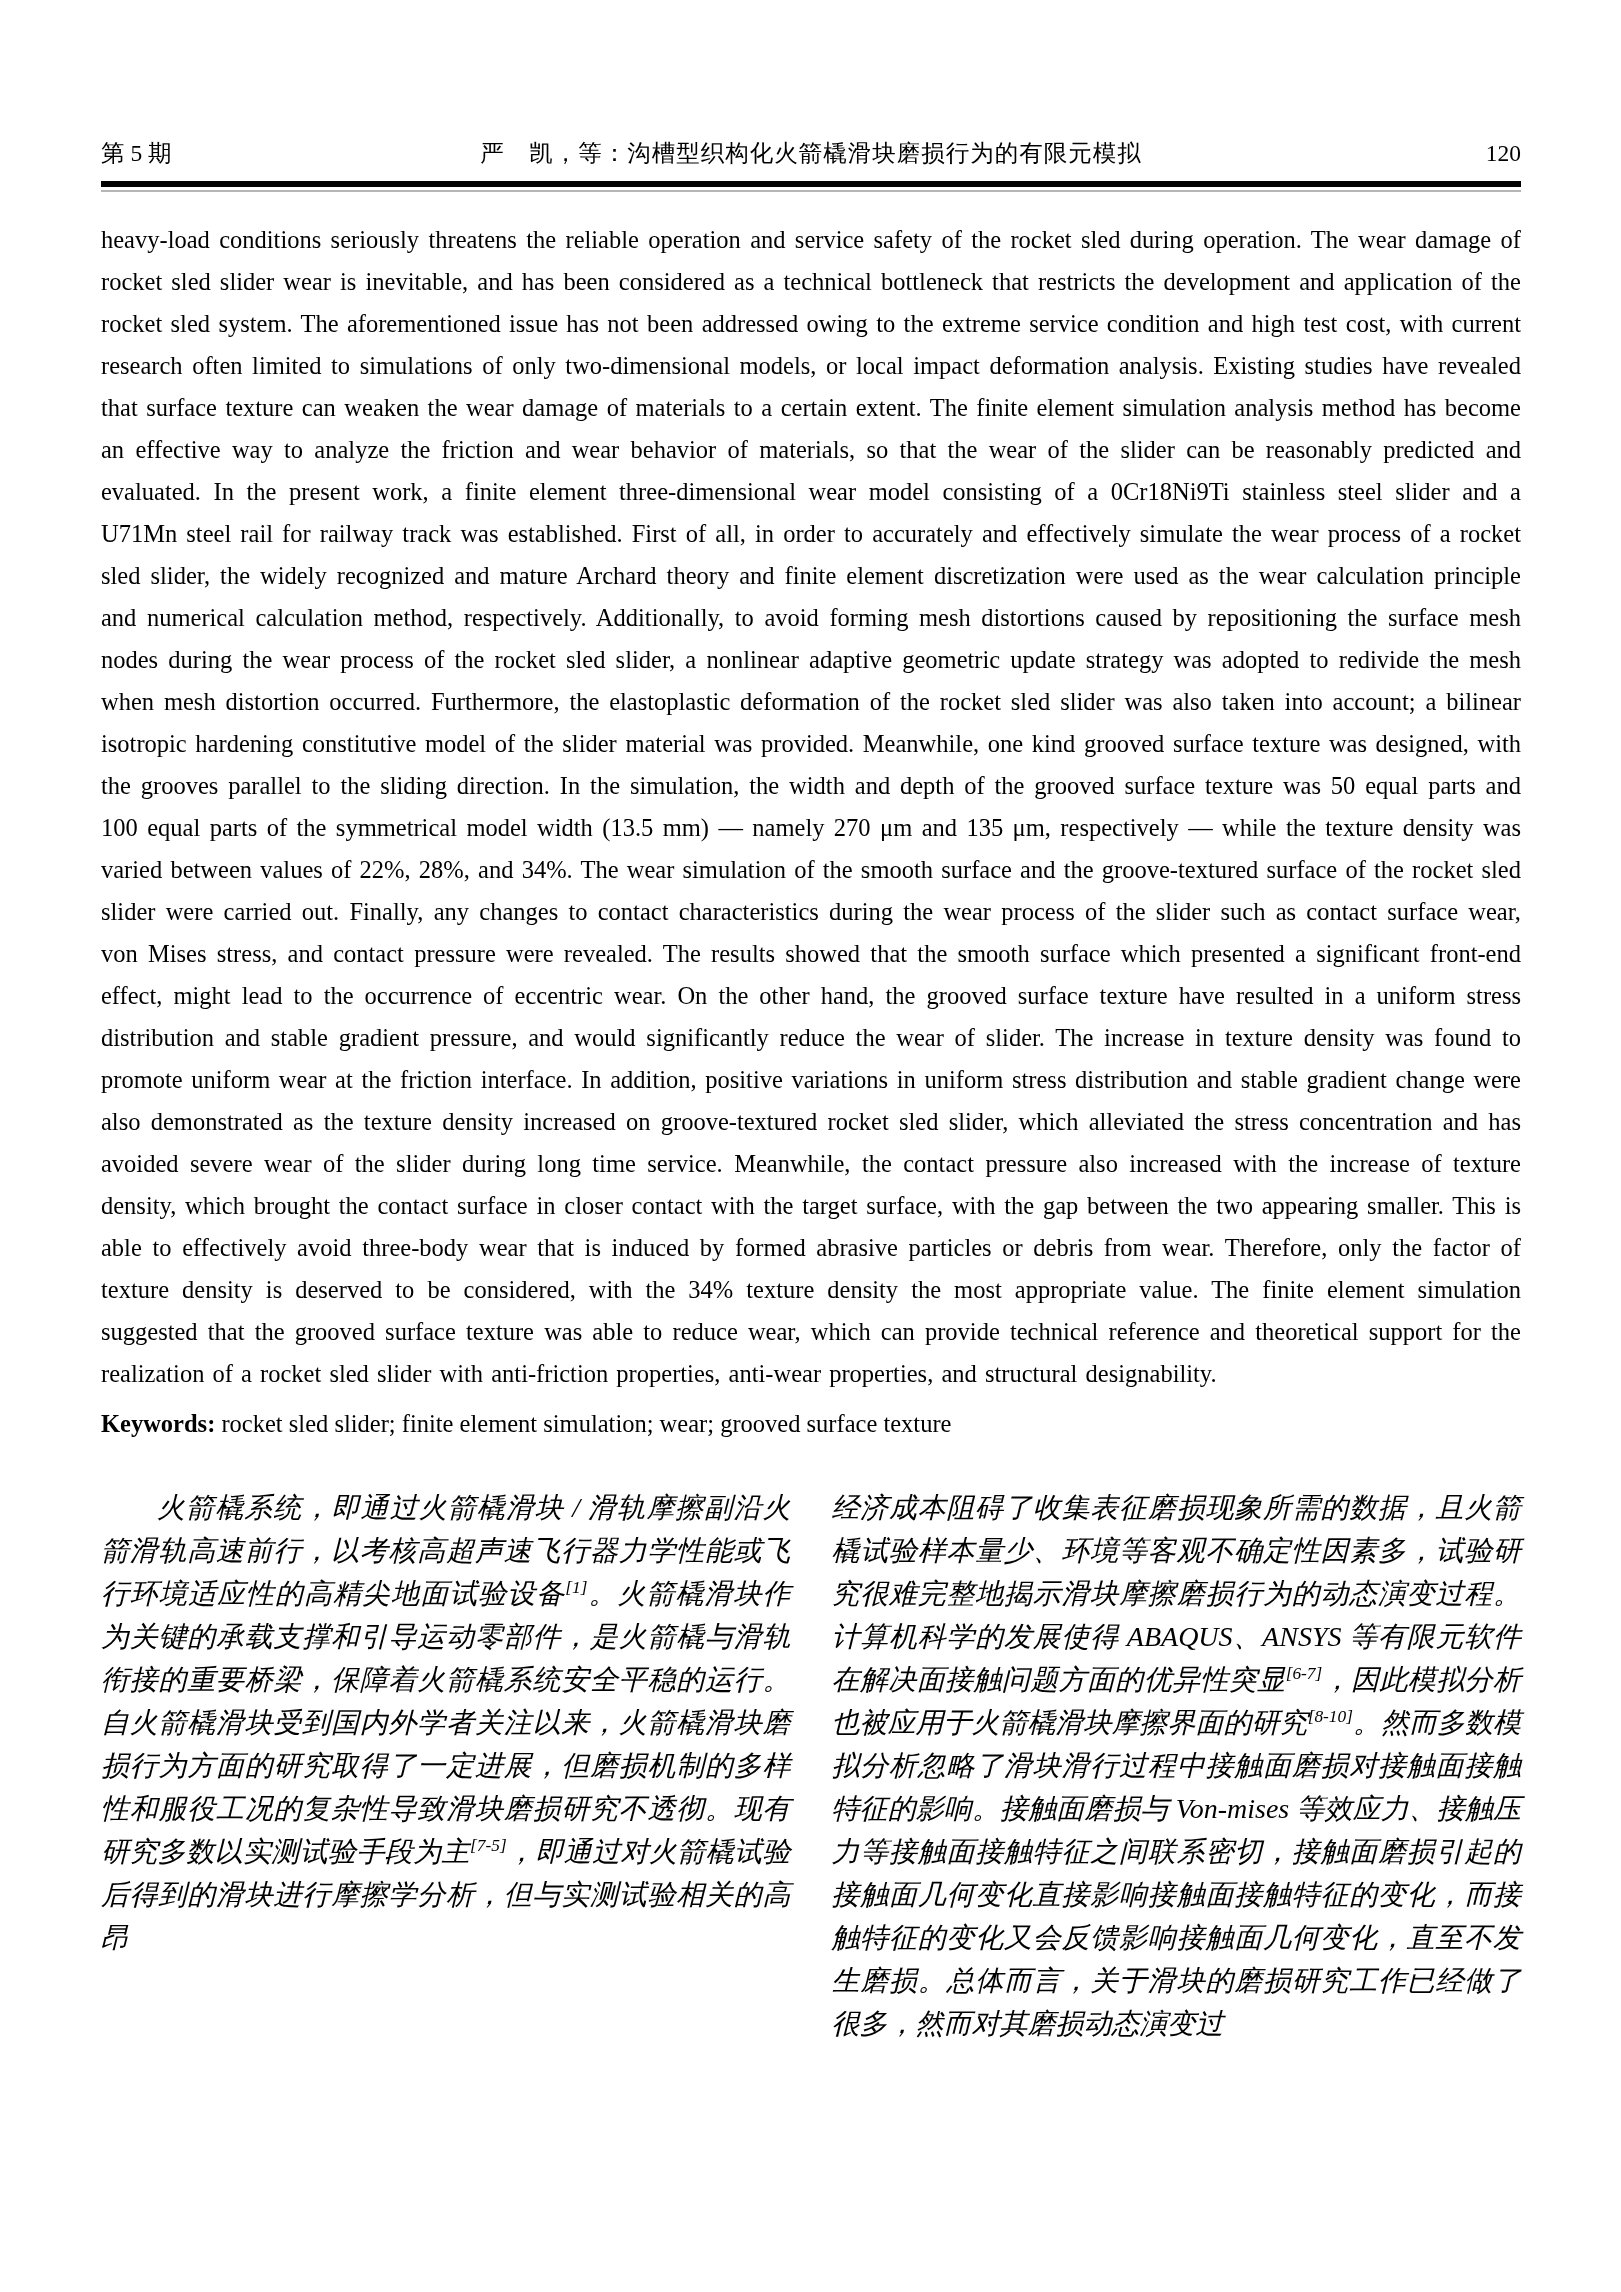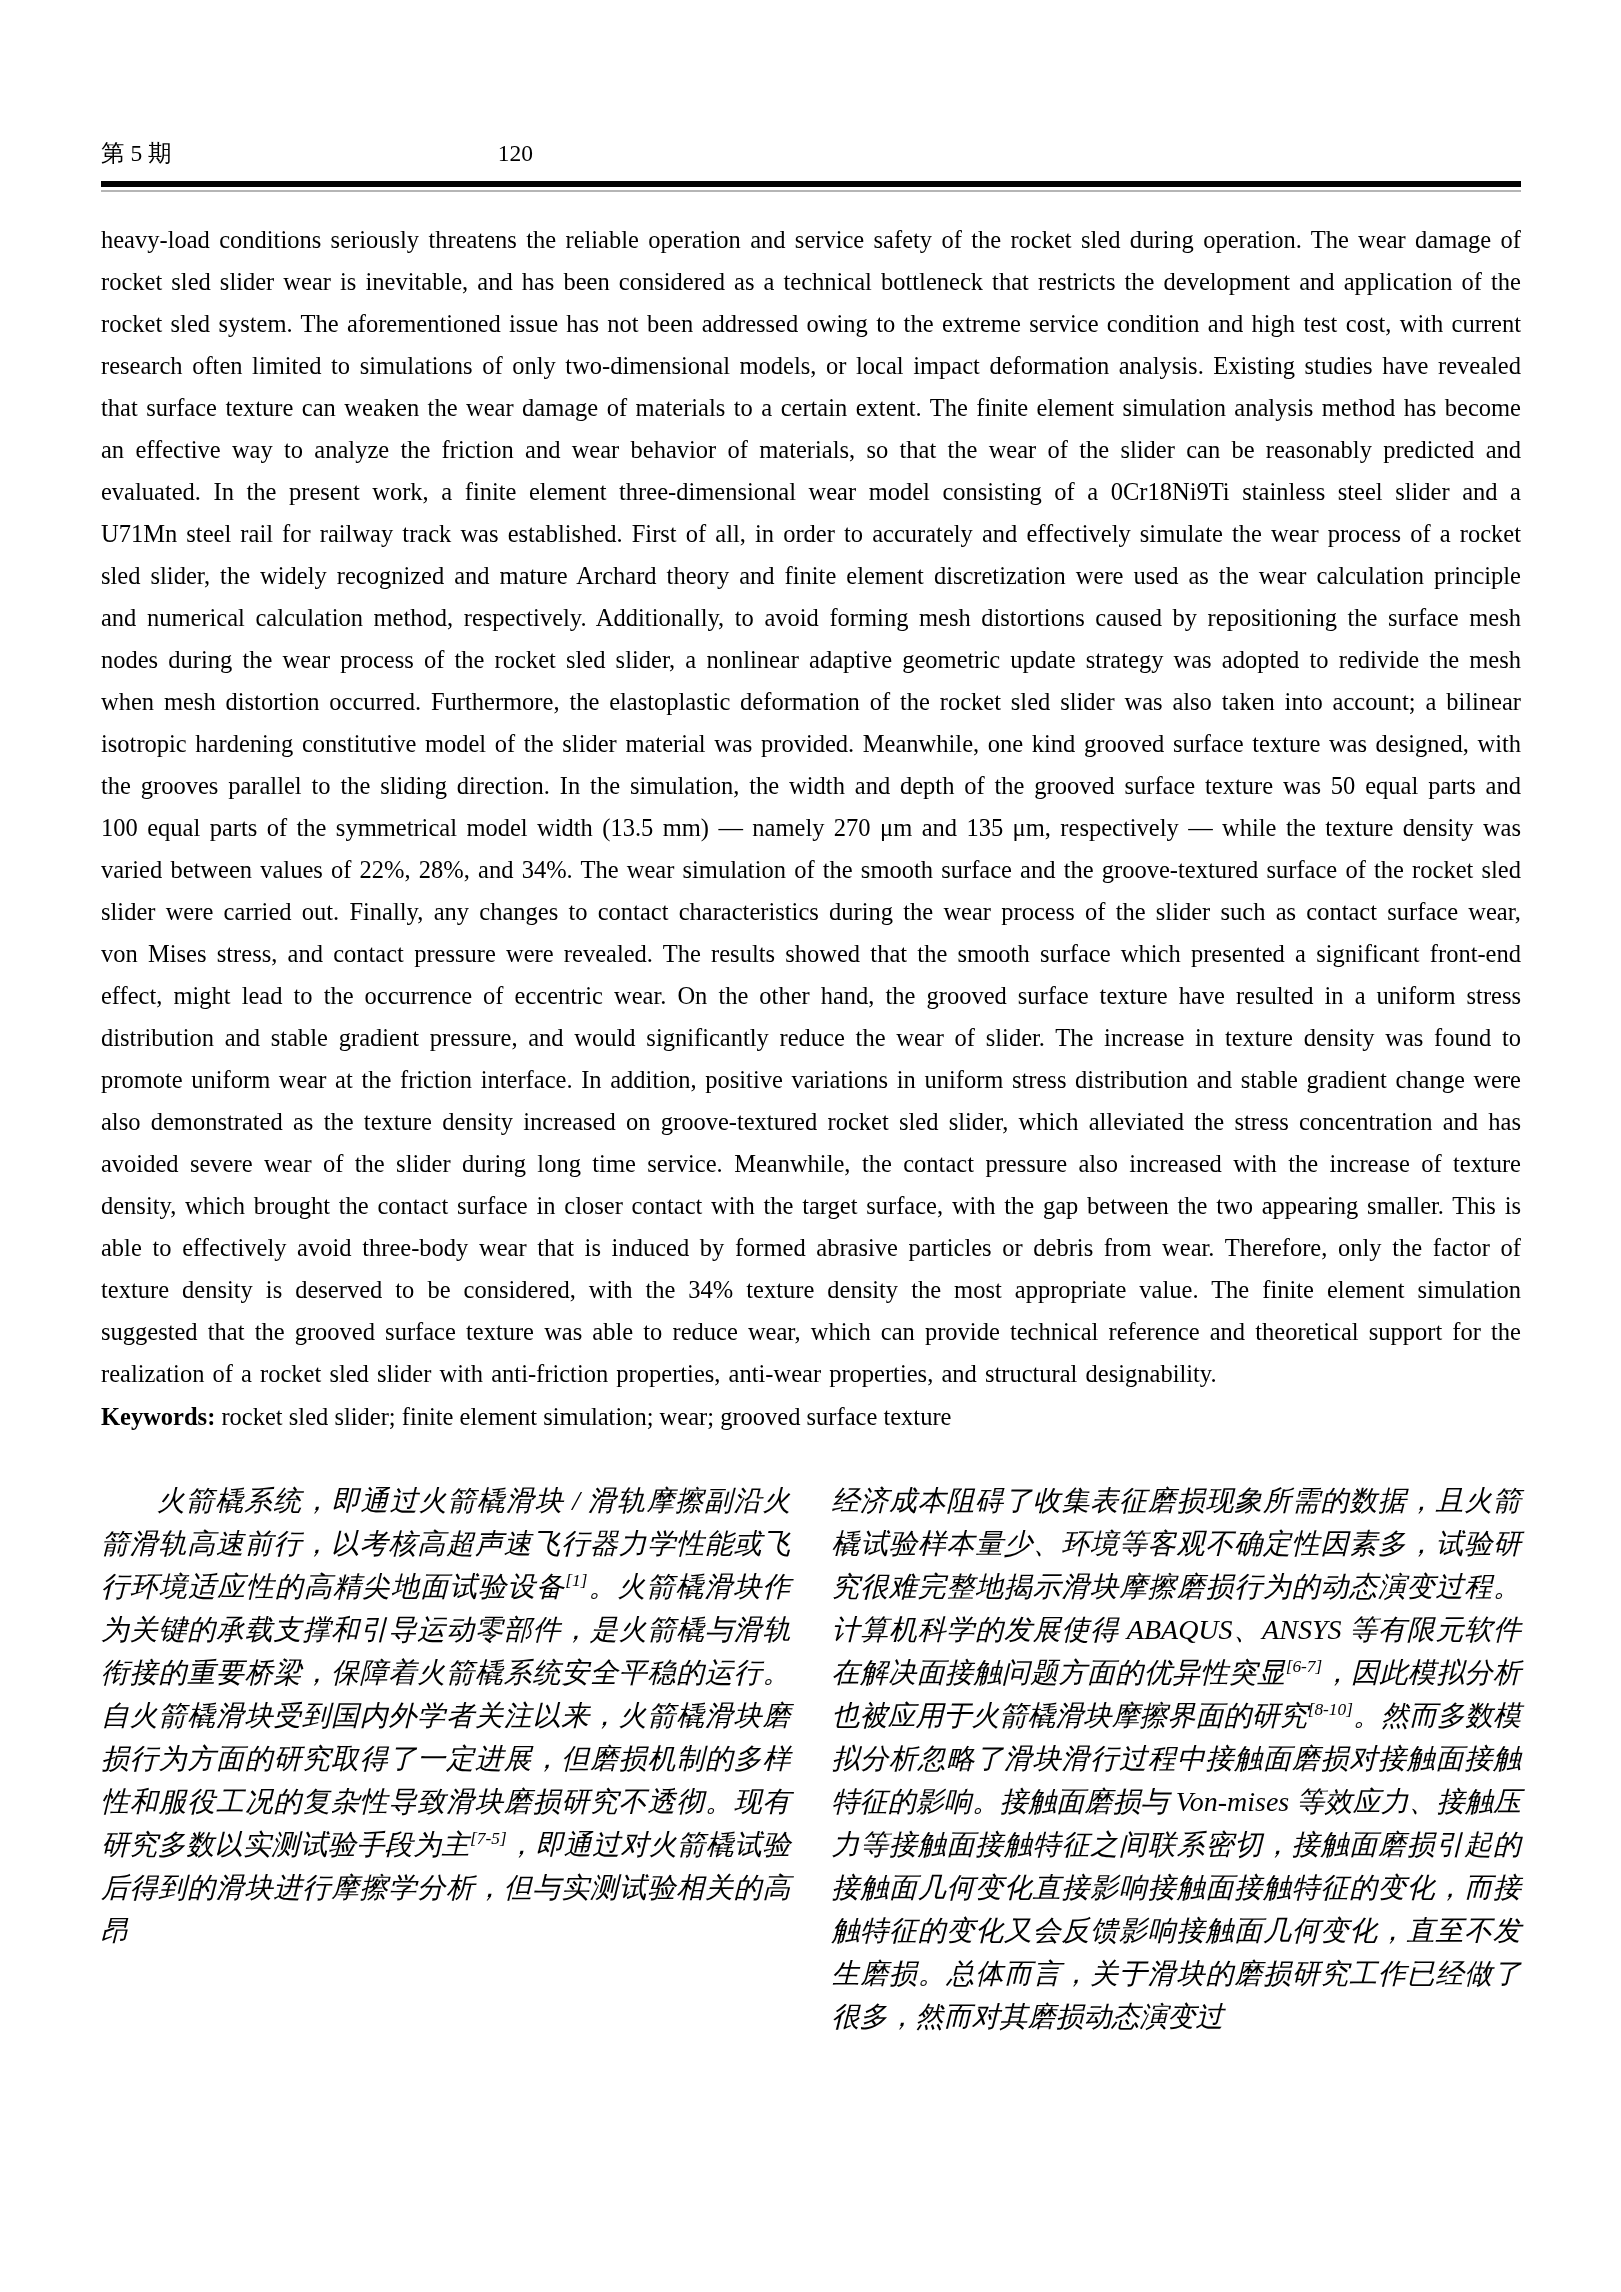--- a/index.html
+++ b/index.html
@@ -32,21 +32,21 @@
     margin-top: 27.4px;
     font-size: 24.5px;
     line-height: 42px;
     text-align: justify;
     text-justify: inter-word;
     word-spacing: 2px;
   }
   .keywords {
     font-size: 24.5px;
     line-height: 42px;
-    margin-top: 1px;
+    margin-top: 8px;
   }
   .keywords b { font-weight: bold; }
 
   
   .columns {
     display: flex;
     gap: 41px;
     margin-top: 41px;
   }
   .col { flex: 1; min-width: 0; }
@@ -67,20 +67,21 @@
   .cn.indent { text-indent: 2em; }
   sup { font-size: 0.62em; line-height: 0; }
 </style>
 </head>
 <body>
 
 <div class="page">
 
   <div class="header">
     <span class="header-issue">第 5 期</span>
+    <span class="header-title">严　凯，等：沟槽型织构化火箭橇滑块磨损行为的有限元模拟</span>
     <span class="header-page">120</span>
   </div>
   <div class="rule-thick"></div>
   <div class="rule-thin"></div>
 
   <div class="abstract">heavy-load conditions seriously threatens the reliable operation and service safety of the rocket sled during operation. The wear damage of rocket sled slider wear is inevitable, and has been considered as a technical bottleneck that restricts the development and application of the rocket sled system. The aforementioned issue has not been addressed owing to the extreme service condition and high test cost, with current research often limited to simulations of only two-dimensional models, or local impact deformation analysis. Existing studies have revealed that surface texture can weaken the wear damage of materials to a certain extent. The finite element simulation analysis method has become an effective way to analyze the friction and wear behavior of materials, so that the wear of the slider can be reasonably predicted and evaluated. In the present work, a finite element three-dimensional wear model consisting of a 0Cr18Ni9Ti stainless steel slider and a U71Mn steel rail for railway track was established. First of all, in order to accurately and effectively simulate the wear process of a rocket sled slider, the widely recognized and mature Archard theory and finite element discretization were used as the wear calculation principle and numerical calculation method, respectively. Additionally, to avoid forming mesh distortions caused by repositioning the surface mesh nodes during the wear process of the rocket sled slider, a nonlinear adaptive geometric update strategy was adopted to redivide the mesh when mesh distortion occurred. Furthermore, the elastoplastic deformation of the rocket sled slider was also taken into account; a bilinear isotropic hardening constitutive model of the slider material was provided. Meanwhile, one kind grooved surface texture was designed, with the grooves parallel to the sliding direction. In the simulation, the width and depth of the grooved surface texture was 50 equal parts and 100 equal parts of the symmetrical model width (13.5 mm) — namely 270 μm and 135 μm, respectively — while the texture density was varied between values of 22%, 28%, and 34%. The wear simulation of the smooth surface and the groove-textured surface of the rocket sled slider were carried out. Finally, any changes to contact characteristics during the wear process of the slider such as contact surface wear, von Mises stress, and contact pressure were revealed. The results showed that the smooth surface which presented a significant front-end effect, might lead to the occurrence of eccentric wear. On the other hand, the grooved surface texture have resulted in a uniform stress distribution and stable gradient pressure, and would significantly reduce the wear of slider. The increase in texture density was found to promote uniform wear at the friction interface. In addition, positive variations in uniform stress distribution and stable gradient change were also demonstrated as the texture density increased on groove-textured rocket sled slider, which alleviated the stress concentration and has avoided severe wear of the slider during long time service. Meanwhile, the contact pressure also increased with the increase of texture density, which brought the contact surface in closer contact with the target surface, with the gap between the two appearing smaller. This is able to effectively avoid three-body wear that is induced by formed abrasive particles or debris from wear. Therefore, only the factor of texture density is deserved to be considered, with the 34% texture density the most appropriate value. The finite element simulation suggested that the grooved surface texture was able to reduce wear, which can provide technical reference and theoretical support for the realization of a rocket sled slider with anti-friction properties, anti-wear properties, and structural designability.</div>
 
   <div class="keywords">
     <b>Keywords:</b><span> rocket sled slider; finite element simulation; wear; grooved surface texture</span>
   </div>

